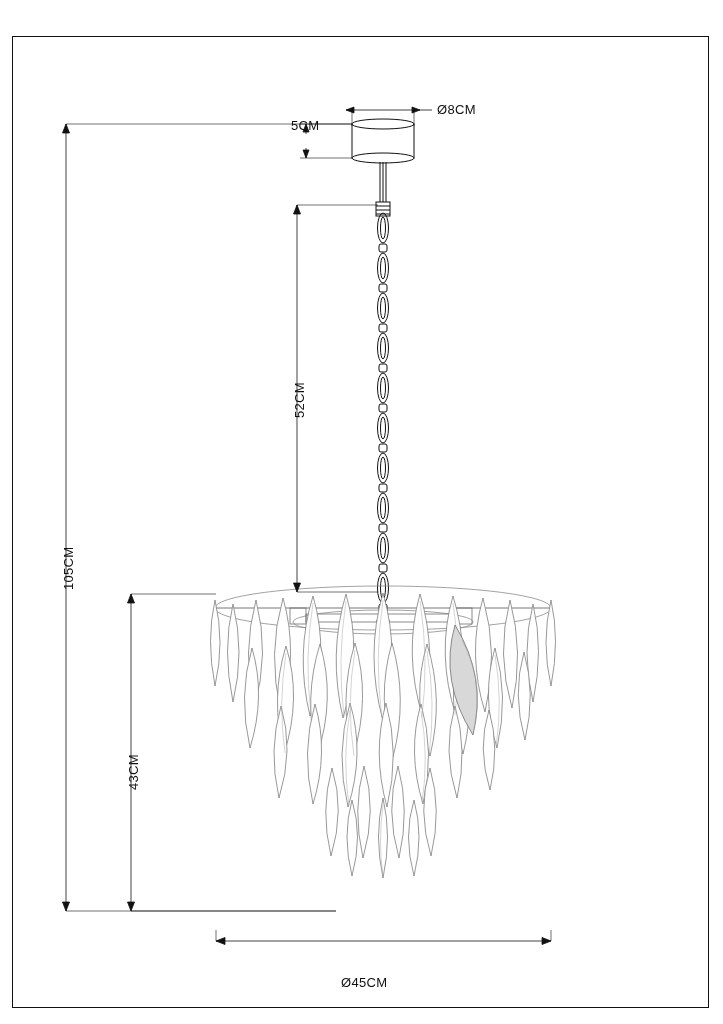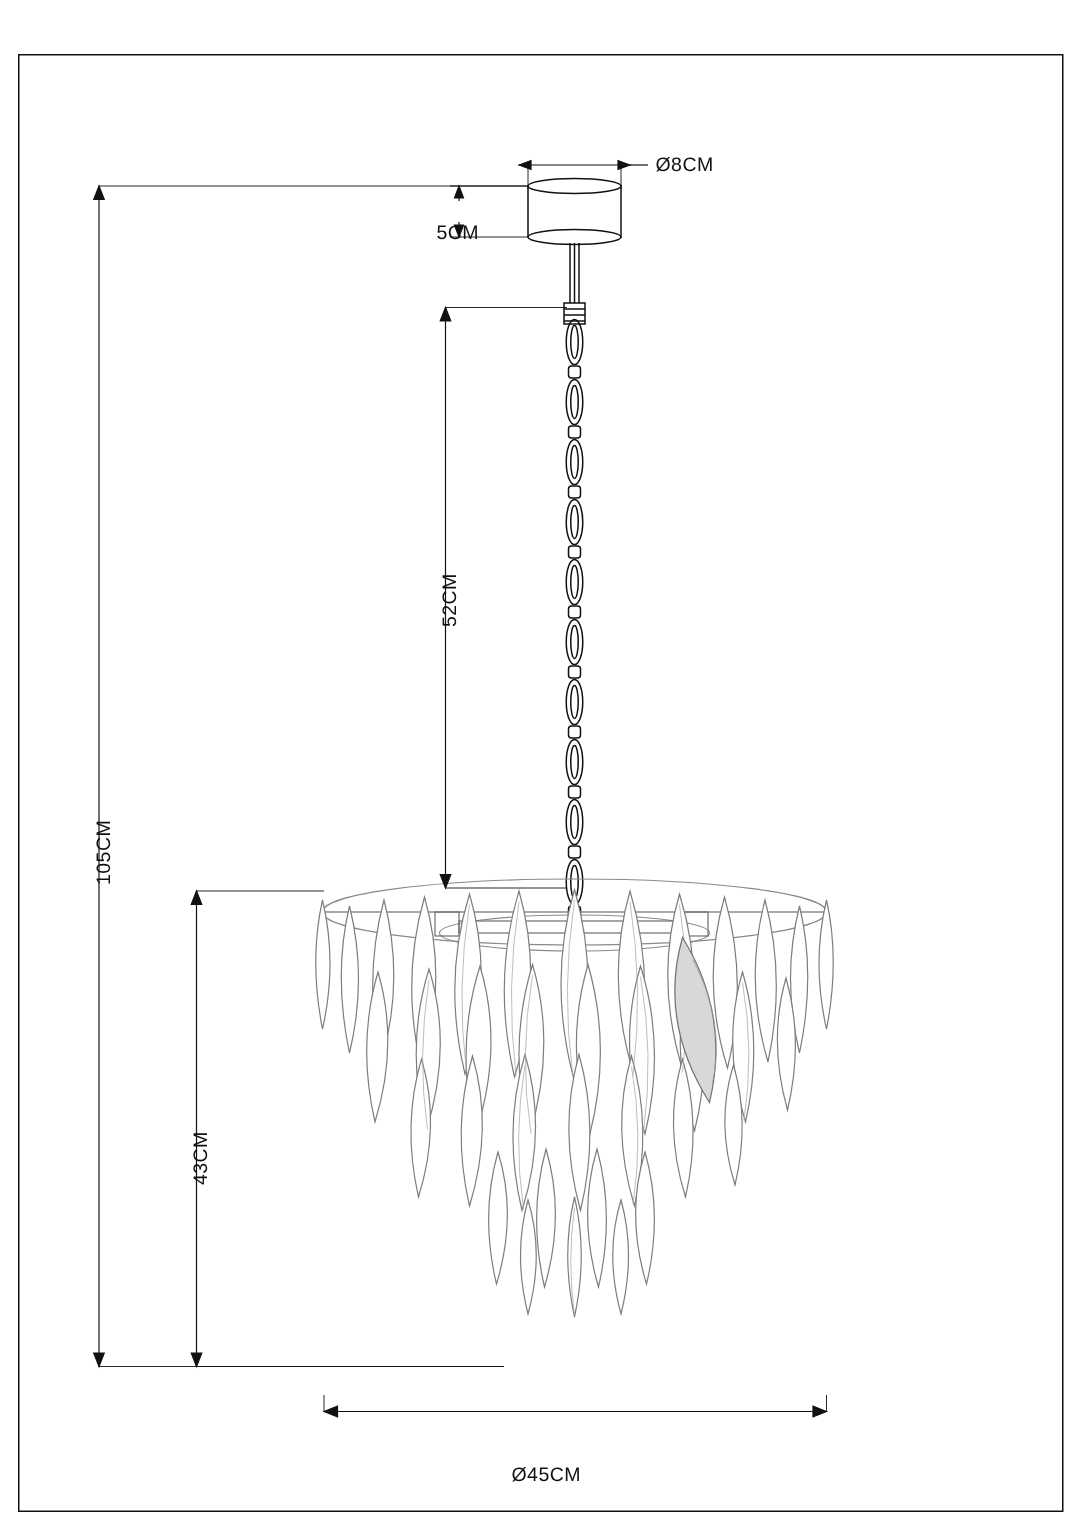--- a/index.html
+++ b/index.html
@@ -214,21 +214,21 @@
         <path d="M216 941 l9 -3.5 l0 7 Z"></path>
         <path d="M551 941 l-9 -3.5 l0 7 Z"></path>
         <line x1="216" y1="941" x2="216" y2="930" stroke-width="0.6"></line>
         <line x1="551" y1="941" x2="551" y2="930" stroke-width="0.6"></line>
       </g>
     </g>
   </svg>
 
   <div class="dimlabel" style="left:437px; top:102px;">Ø8CM</div>
 
-  <div class="dimlabel" style="left:291px; top:147px;">5CM</div>
+  <div class="dimlabel" style="left:291px; top:118px;">5CM</div>
 
   <div class="dimlabel vert" style="left:292px; top:418px;">52CM</div>
 
   <div class="dimlabel vert" style="left:61px; top:590px;">105CM</div>
 
   <div class="dimlabel vert" style="left:126px; top:790px;">43CM</div>
 
   <div class="dimlabel" style="left:341px; top:975px;">Ø45CM</div>
 
 </div>

